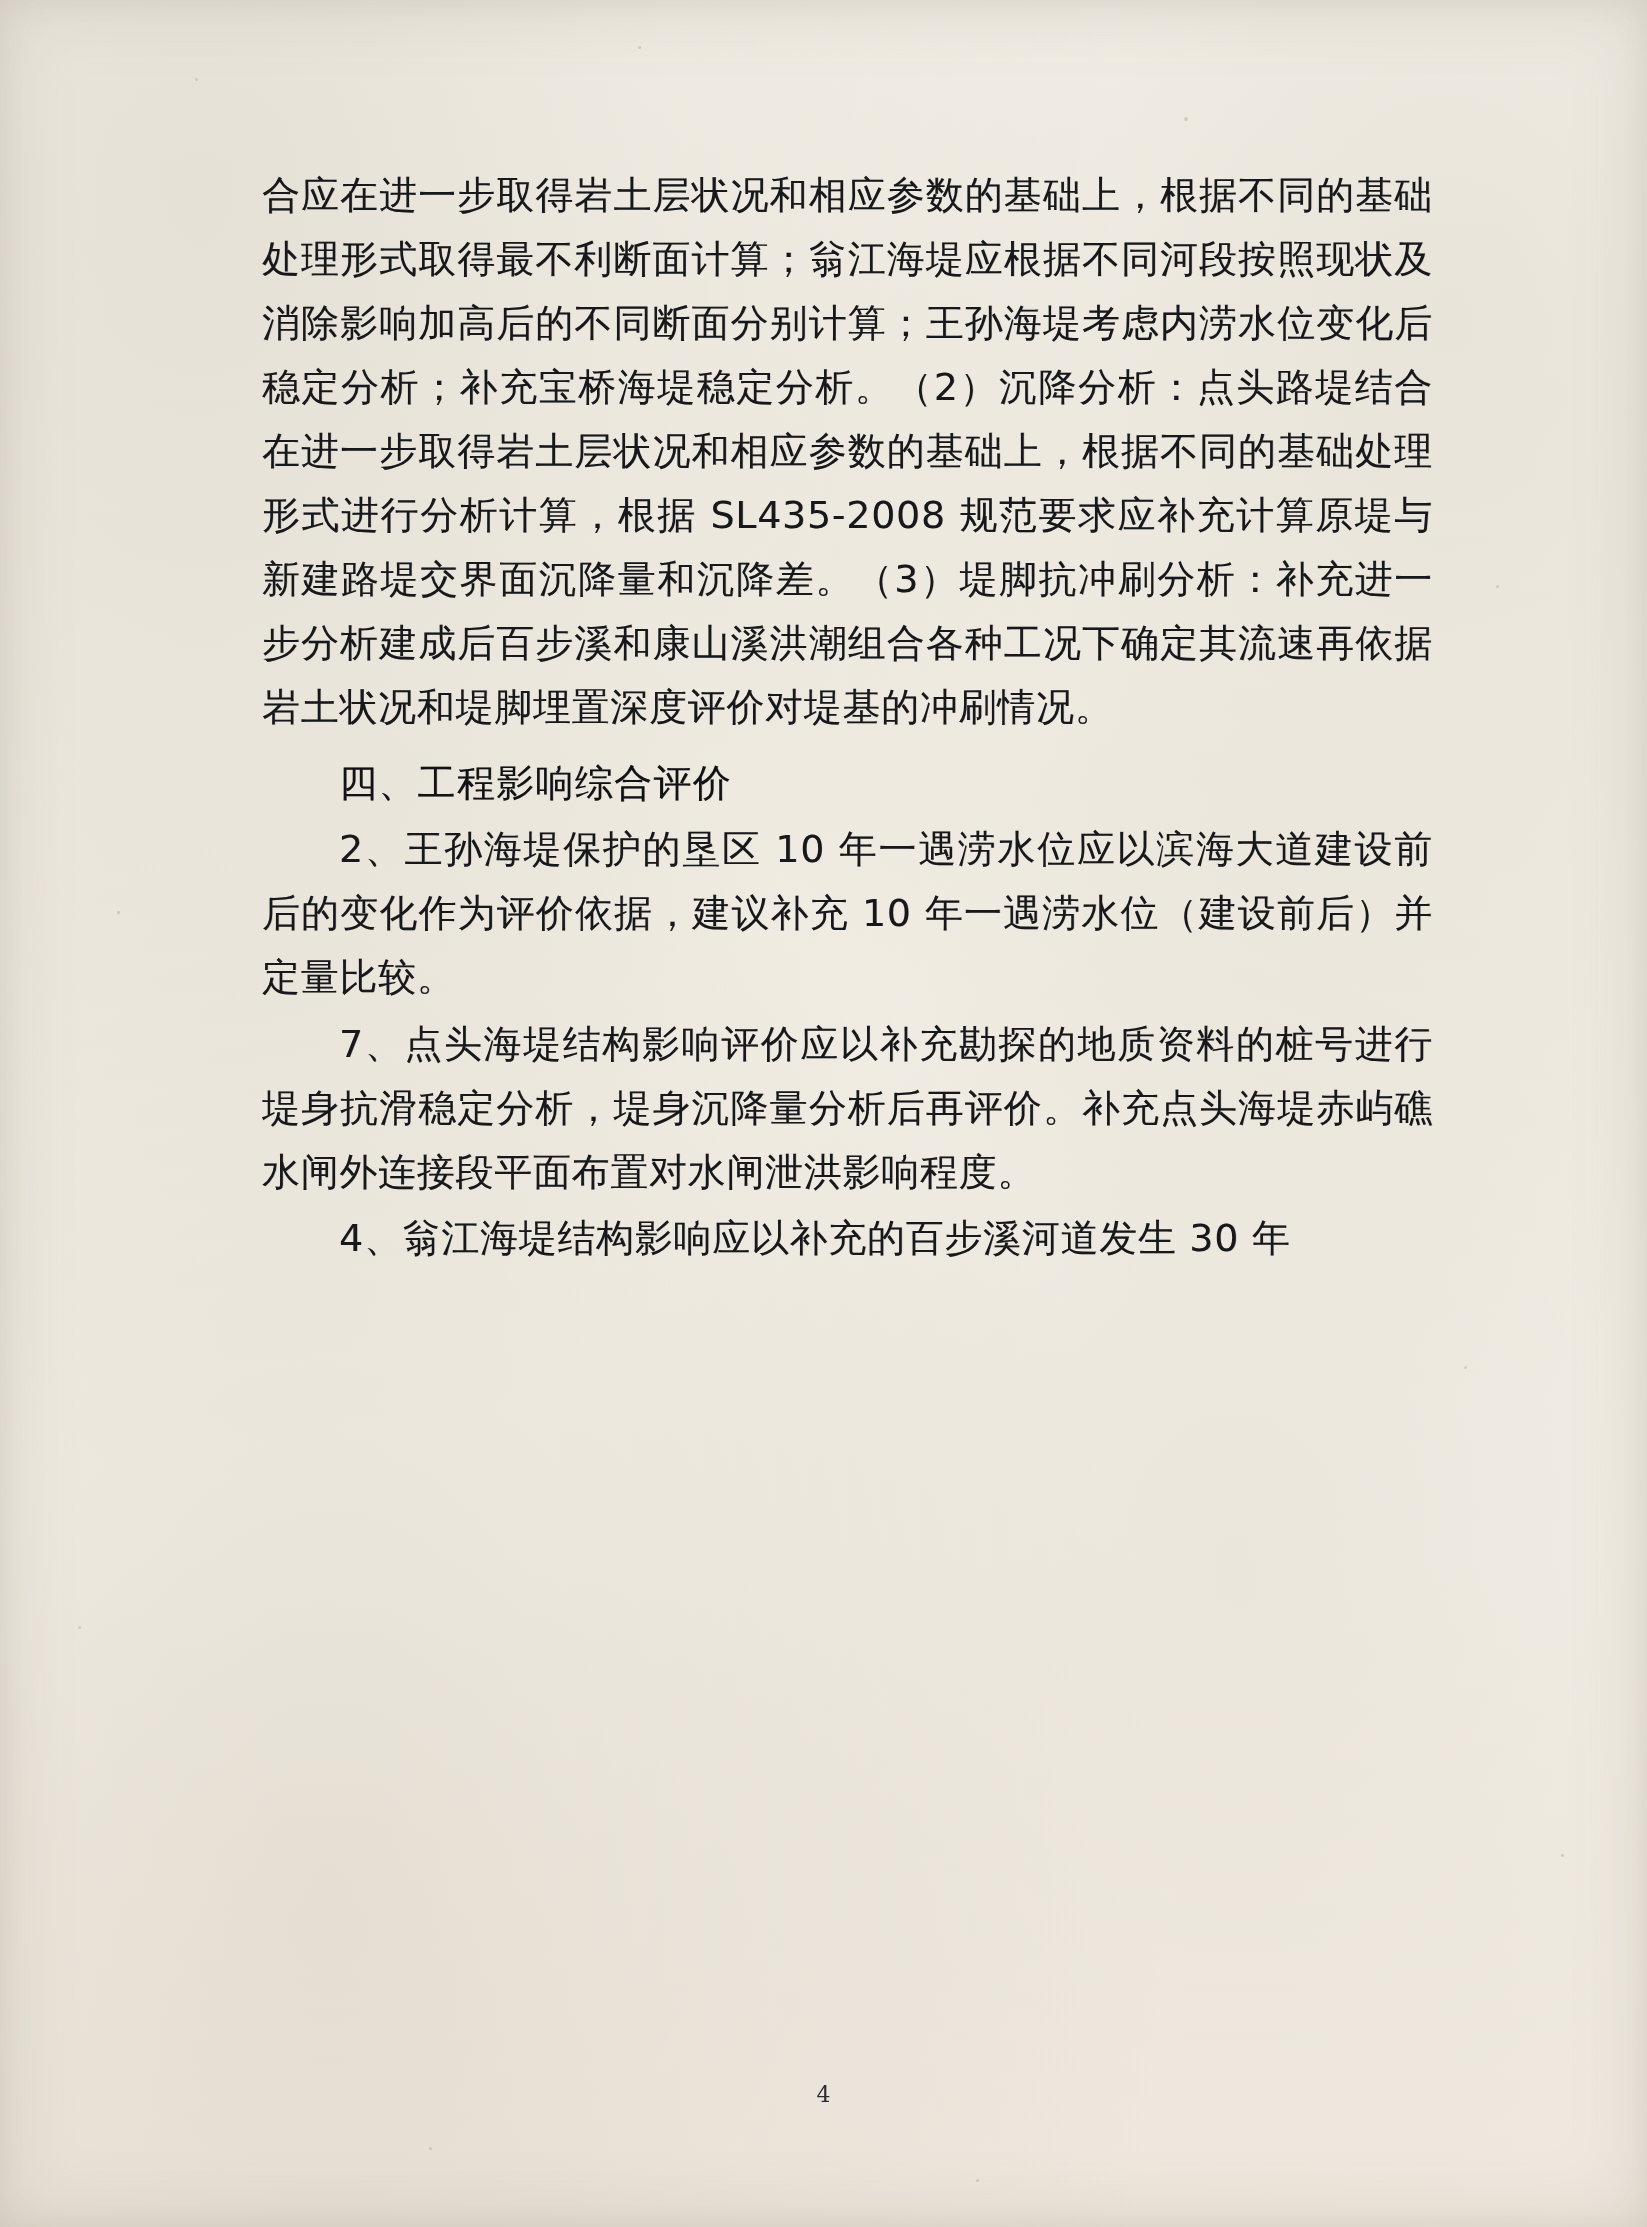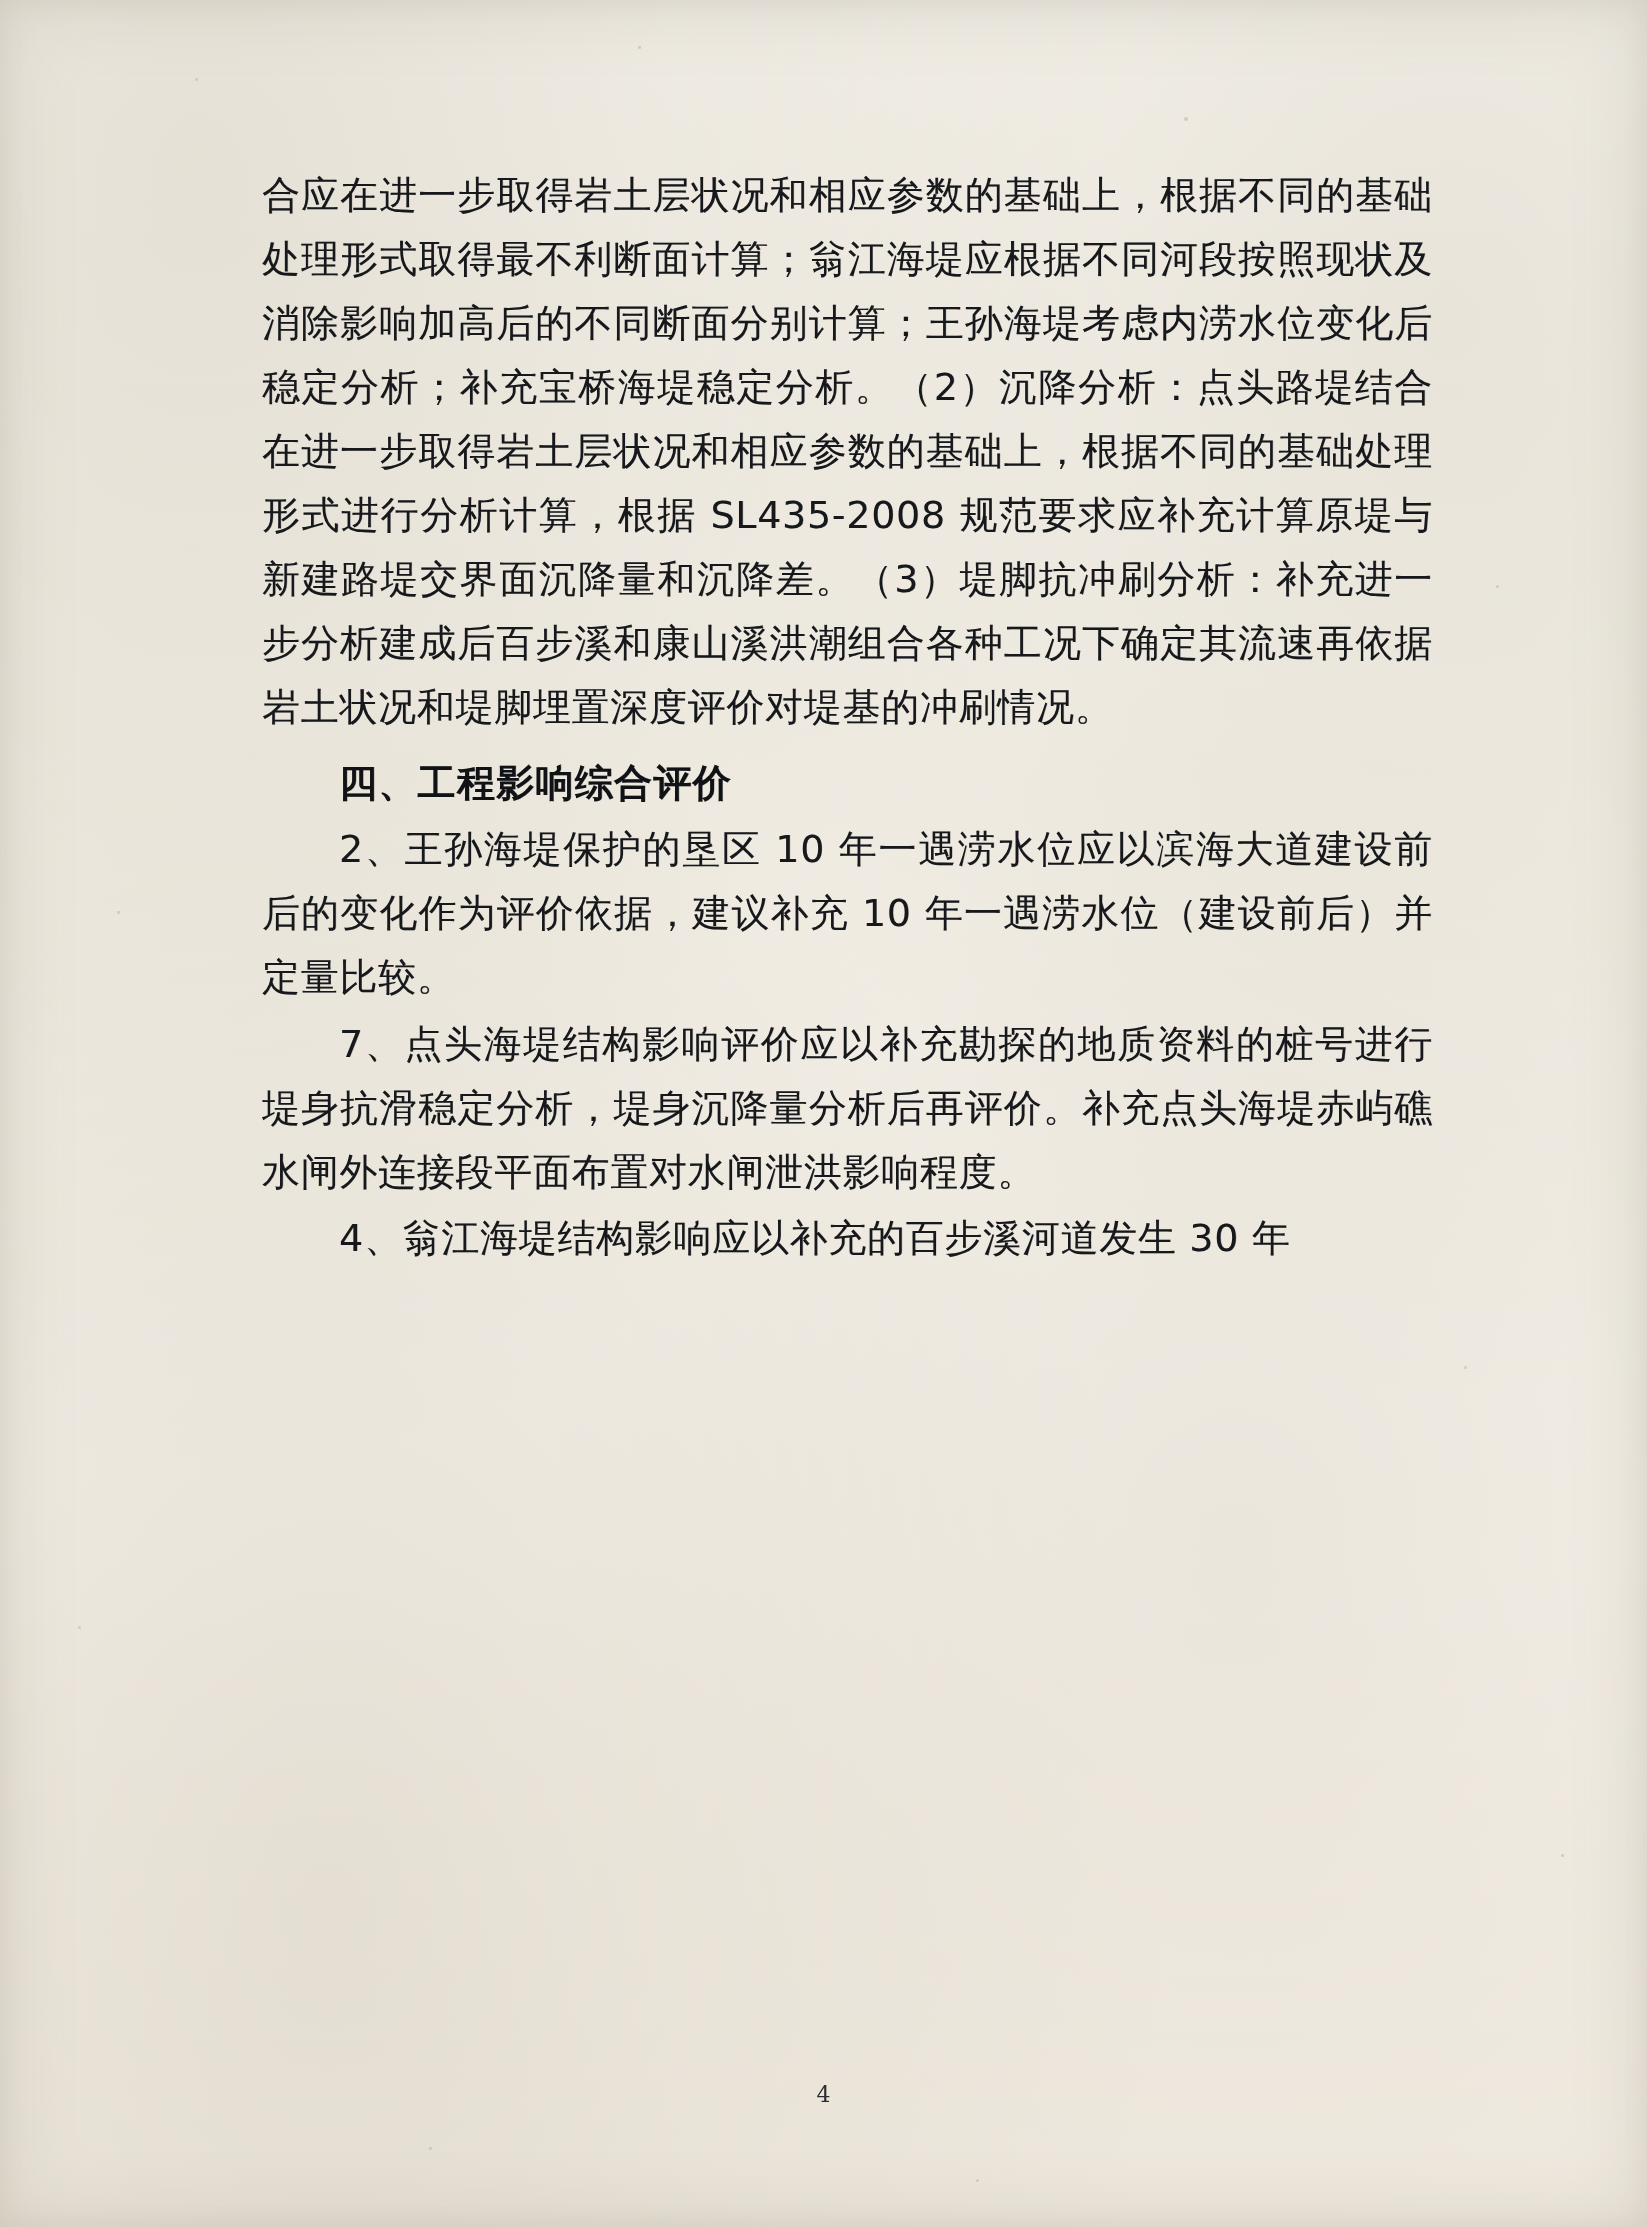--- a/index.html
+++ b/index.html
@@ -67,21 +67,21 @@
     font-weight: 400;
     text-shadow: 0.4px 0.3px 0 rgba(40,40,45,0.30);
   }
   .indent {
     text-indent: 77px;
   }
   .heading {
     font-size: 38px;
     line-height: 64px;
     color: #101216;
-    font-weight: 700;
+    font-weight: 400;
     text-indent: 77px;
     margin: 11.7px 0 2.6px 0;
     letter-spacing: 1.3px;
     text-shadow: 0.5px 0.3px 0 rgba(30,30,35,0.40);
   }
 
   .page-number {
     position: absolute;
     left: 0;
     right: 0;

